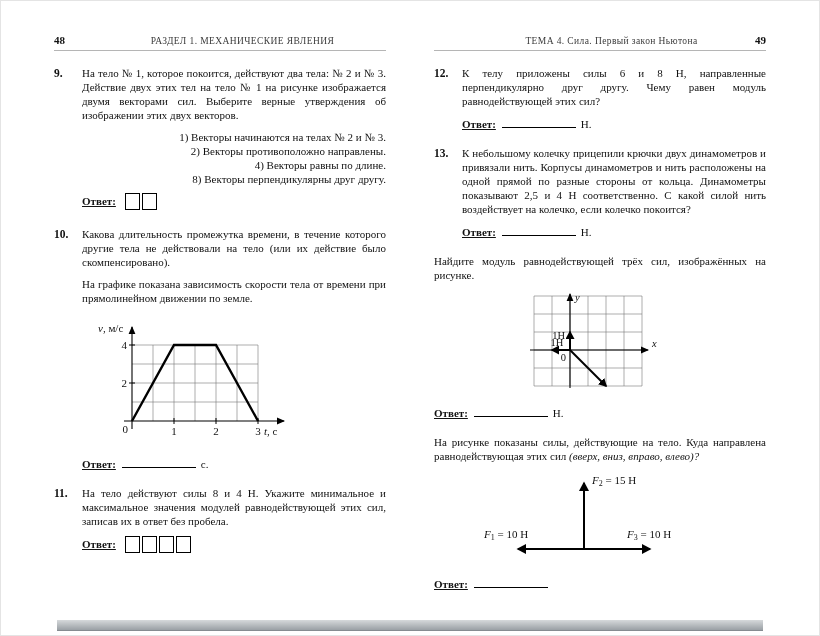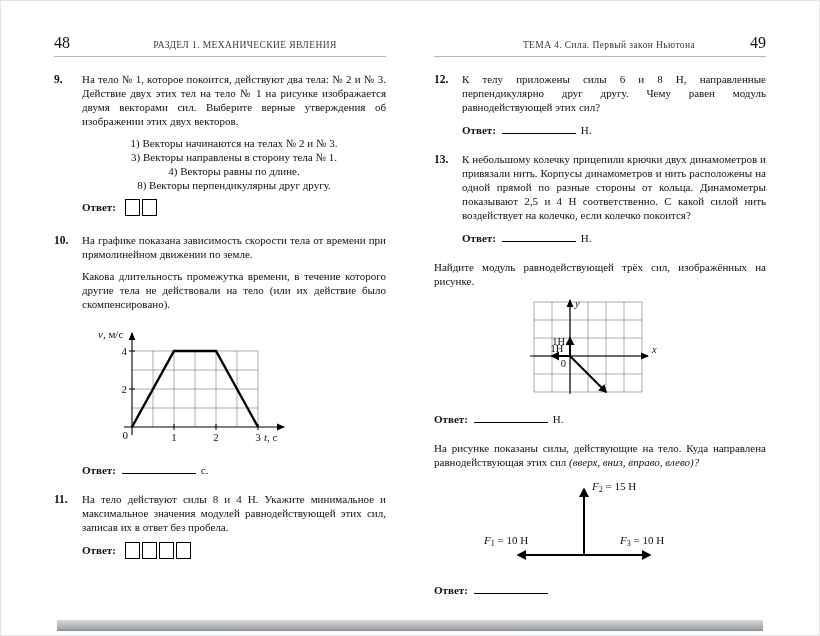--- a/index.html
+++ b/index.html
@@ -11,31 +11,31 @@
   .frame { position:absolute; inset:0; border:1px solid #e4e4e4; pointer-events:none; }
   .bottom-edge {
     position:absolute; left:57px; right:57px; bottom:5px; height:10px;
     background:linear-gradient(#d6d9db, #9aa0a5); border-bottom:1px solid #868c91;
   }
   .page { position:absolute; top:34px; width:332px; }
   .page.left  { left:54px; }
   .page.right { left:434px; }
 
   .pghead { display:flex; align-items:baseline; font-size:9.5px; color:#3a3a3a; letter-spacing:.4px; }
-  .pghead .pgnum { font-weight:normal; font-size:16px; color:#111; letter-spacing:0; }
+  .pghead .pgnum { font-weight:bold; font-size:11px; color:#111; letter-spacing:0; }
   .pghead .title { flex:1; text-align:center;padding-left:34px; }
   .rule { border-top:1px solid #b5b5b5; margin:4px 0 15px 0; }
 
   .q { display:flex; margin-bottom:15px; }
   .qnum { width:28px; flex:none; font-weight:bold; font-size:11.5px; line-height:14px; }
   .qbody { flex:1; font-size:11px; line-height:14px; text-align:justify; }
   .qbody p { margin:0 0 8px 0; }
-  .opts div { text-align:center; }
+  .opts div { text-align:right; }
   .answer { margin-top:7px; text-align:left; font-size:11px; }
-  .answer b { font-weight:bold; }
+  .answer b { font-weight:bold;text-decoration:underline; }
   .blank { display:inline-block; width:74px; height:11px; border-bottom:1px solid #000; margin:0 5px 0 6px; }
   .cell { display:inline-block; width:13px; height:15px; border:1px solid #000; vertical-align:middle; margin:0 2px 2px 0; }
 
   svg text { font-family:"Liberation Serif", serif; font-size:11px; fill:#111; }
   .it { font-style:italic; }
   .grid { stroke:#777; stroke-width:.6; }
   .axis { stroke:#000; stroke-width:1.1; fill:none; }
   .tick { stroke:#000; stroke-width:1; }
   .plot { fill:none; stroke:#000; stroke-width:2.4; }
   .vec  { stroke:#000; stroke-width:2; }
@@ -61,36 +61,36 @@
     <span class="title">РАЗДЕЛ 1. МЕХАНИЧЕСКИЕ ЯВЛЕНИЯ</span>
   </div>
   <div class="rule"></div>
 
   <div class="q">
     <div class="qnum">9.</div>
     <div class="qbody">
       <p>На тело № 1, которое покоится, действуют два тела: № 2 и № 3. Действие двух этих тел на тело № 1 на рисунке изображается двумя векторами сил. Выберите верные утверждения об изображении этих двух векторов.</p>
       <div class="opts">
         <div>1) Векторы начинаются на телах № 2 и № 3.</div>
-        <div>3) Векторы направлены в сторону тела № 1.</div>
+        <div>2) Векторы противоположно направлены.</div>
         <div>4) Векторы равны по длине.</div>
         <div>8) Векторы перпендикулярны друг другу.</div>
       </div>
       <div class="answer">
         <b>Ответ:</b>
         <span style="margin-left:6px;"><span class="cell"></span><span class="cell"></span></span>
       </div>
     </div>
   </div>
 
   <div class="q">
     <div class="qnum">10.</div>
     <div class="qbody">
+      <p>Какова длительность промежутка времени, в течение которого другие тела не действовали на тело (или их действие было скомпенсировано).</p>
       <p>На графике показана зависимость скорости тела от времени при прямолинейном движении по земле.</p>
-      <p>Какова длительность промежутка времени, в течение которого другие тела не действовали на тело (или их действие было скомпенсировано).</p>
 
       <svg class="chart10" width="210" height="136" viewBox="0 0 210 136">
         <defs>
           <marker id="ax1" markerWidth="9" markerHeight="8" refX="7" refY="4" orient="auto" markerUnits="userSpaceOnUse">
             <path d="M0,0.6 L8,4 L0,7.4 z" fill="#000"></path>
           </marker>
         </defs>
 
         <g>
           <line class="grid" x1="59" y1="32" x2="59" y2="108"></line>
@@ -229,21 +229,21 @@
             <marker id="ah3" markerWidth="10" markerHeight="10" refX="8" refY="5" orient="auto" markerUnits="userSpaceOnUse">
               <path d="M0,0 L9.5,5 L0,10 z" fill="#000"></path>
             </marker>
           </defs>
           <line class="vec" x1="150" y1="78" x2="150" y2="12" marker-end="url(#ah3)"></line>
           <line class="vec" x1="150" y1="78" x2="84" y2="78" marker-end="url(#ah3)"></line>
           <line class="vec" x1="150" y1="78" x2="216" y2="78" marker-end="url(#ah3)"></line>
         </svg>
         <span class="flabel" style="left:158px; top:2px;"><span class="sym">F</span><span class="sub">2</span><span> = 15 Н</span></span>
         <span class="flabel" style="left:50px; top:56px;"><span class="sym">F</span><span class="sub">1</span><span> = 10 Н</span></span>
-        <span class="flabel" style="left:186px; top:56px;"><span class="sym">F</span><span class="sub">3</span><span> = 10 Н</span></span>
+        <span class="flabel" style="left:193px; top:56px;"><span class="sym">F</span><span class="sub">3</span><span> = 10 Н</span></span>
       </div>
 
       <div class="answer">
         <b>Ответ:</b><span class="blank"></span>
       </div>
     </div>
   </div>
 </div>
 
 </body></html>

